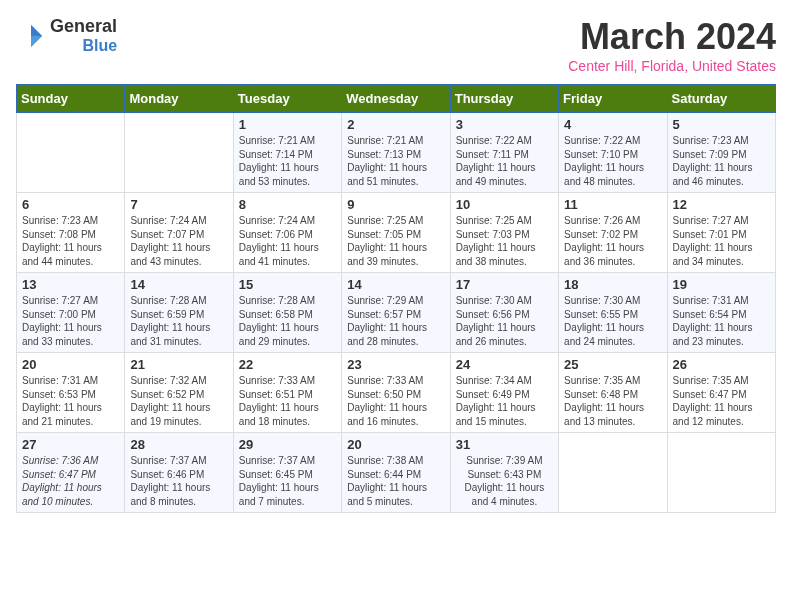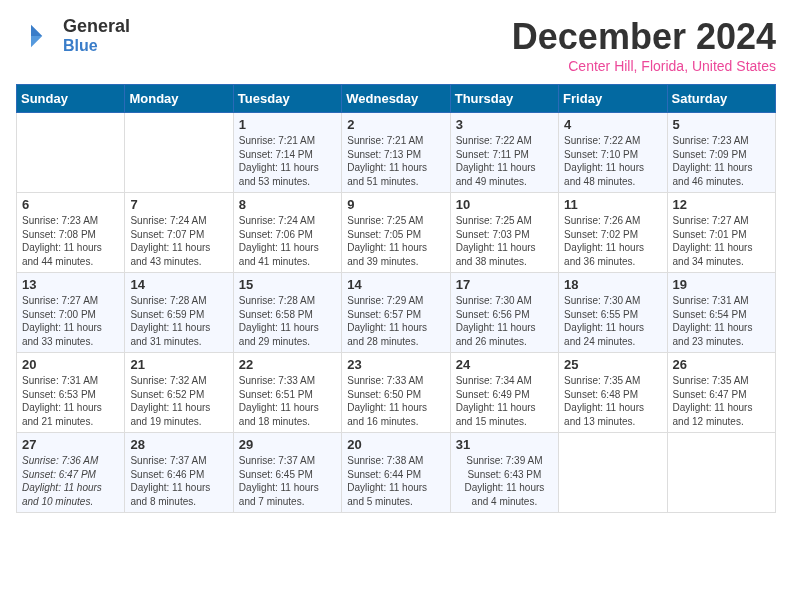--- a/index.html
+++ b/index.html
@@ -12,21 +12,22 @@
     }
     .header {
       display: flex;
       justify-content: space-between;
       align-items: flex-start;
       margin-bottom: 10px;
     }
     .logo {
       display: flex;
       align-items: center;
-      gap: 17px;
+      gap: 4px;
+      text-align: right;
     }
     .logo-text-general {
       font-size: 18px;
       font-weight: bold;
       color: #333;
     }
     .logo-text-blue {
       font-size: 16px;
       font-weight: bold;
       color: #3a7dc9;
@@ -46,21 +47,21 @@
     .location {
       font-size: 14px;
       color: #ec4899;
     }
     .calendar {
       width: 100%;
       border-collapse: collapse;
       border: 1px solid #ccc;
     }
     .calendar th {
-      background-color: #0369a1;
+      background-color: #4d7c0f;
       color: #fff;
       font-size: 13px;
       padding: 6px 4px;
       text-align: left;
       border: 1px solid #2a6ab8;
     }
     .calendar td {
       vertical-align: top;
       border: 1px solid #ddd;
       padding: 4px 5px;
@@ -99,21 +100,21 @@
     <svg class="logo-icon" viewBox="0 0 40 40" xmlns="http://www.w3.org/2000/svg">
       <polygon points="20,5 35,20 20,20" fill="#3a7dc9"></polygon>
       <polygon points="20,20 35,20 20,35" fill="#5599dd"></polygon>
     </svg>
     <div>
       <span class="logo-text-general">General</span><br>
       <span class="logo-text-blue">Blue</span>
     </div>
   </div>
   <div class="title-section">
-    <div class="month-title">December 2024</div>
+    <div class="month-title">March 2024</div>
     <div class="location">Center Hill, Florida, United States</div>
   </div>
 </div>
 
 <table class="calendar">
   <thead>
     <tr>
     <th>Sunday</th>
         <th>Monday</th>
         <th>Tuesday</th>

